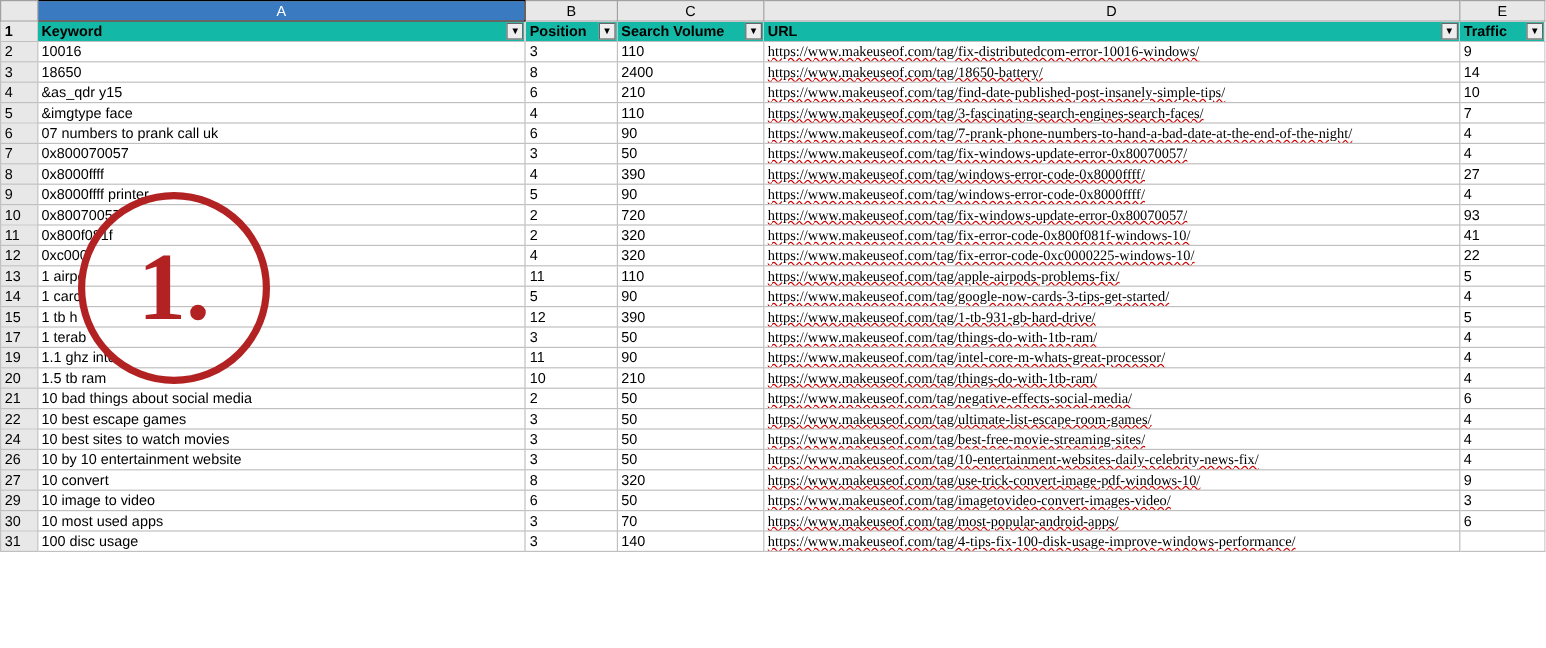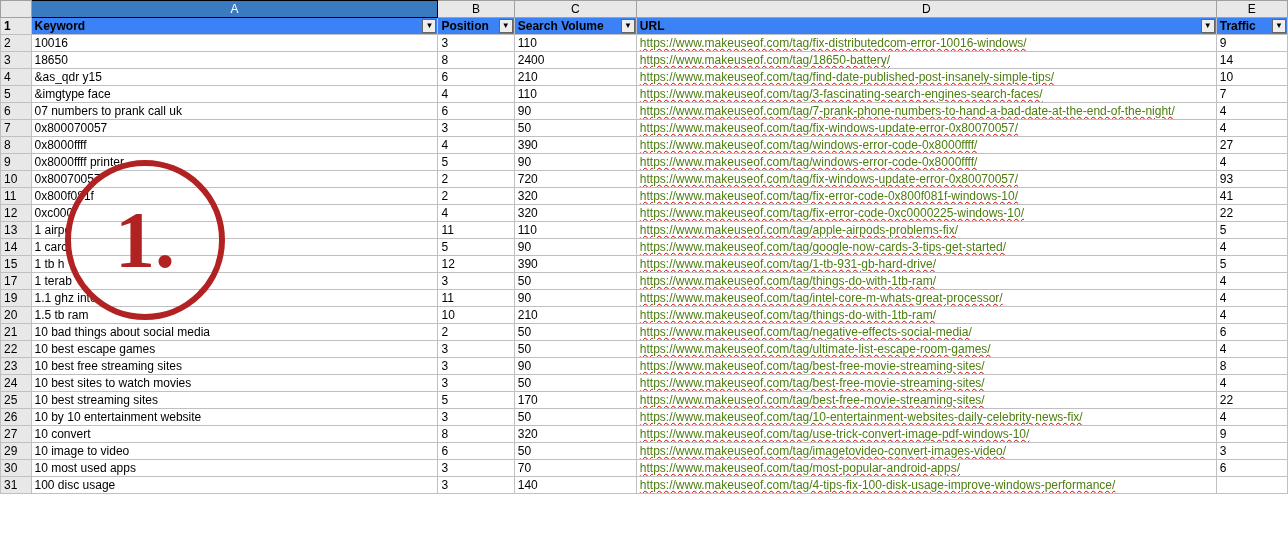--- a/index.html
+++ b/index.html
@@ -37,43 +37,44 @@
     text-align: center;
     font-weight: normal;
     border: 1px solid #a0a0a0;
   }
   .selected-col {
     background: #3a7ac0 !important;
     color: #fff;
     border: 1px solid #000 !important;
   }
   .header-row td {
-    background: #3b82f6;
+    background: #14b8a6;
     font-weight: bold;
     position: relative;
   }
   .header-row .col-rowhead { background: #e8e8e8; }
   .filter-btn {
     position: absolute;
     right: 1px; top: 1px;
     width: 14px; height: 14px;
     border: 1px solid #666;
     background: #eee;
     font-size: 8px;
     line-height: 12px;
     text-align: center;
     cursor: pointer;
   }
   .num { text-align: right; }
   .link {
-    color: #4d7c0f;
+    color: #000000;
     text-decoration: underline;
     text-decoration-color: #c00;
     text-decoration-style: wavy;
     text-decoration-thickness: 1px;
+    font-family: Liberation Serif, serif;
   }
   .annotation {
     position: absolute;
     top: 160px;
     left: 65px;
     width: 160px;
     height: 160px;
     border: 6px solid #b22222;
     border-radius: 50%;
     display: flex;
@@ -267,42 +268,26 @@
       </tr>
       <tr>
         <td class="col-rowhead">22</td>
         <td>10 best escape games</td>
         <td class="num">3</td>
         <td class="num">50</td>
         <td><span class="link">https://www.makeuseof.com/tag/ultimate-list-escape-room-games/</span></td>
         <td class="num">4</td>
       </tr>
       <tr>
-        <td class="col-rowhead">23</td>
-        <td>10 best free streaming sites</td>
-        <td class="num">3</td>
-        <td class="num">90</td>
-        <td><span class="link">https://www.makeuseof.com/tag/best-free-movie-streaming-sites/</span></td>
-        <td class="num">8</td>
-      </tr>
-      <tr>
         <td class="col-rowhead">24</td>
         <td>10 best sites to watch movies</td>
         <td class="num">3</td>
         <td class="num">50</td>
         <td><span class="link">https://www.makeuseof.com/tag/best-free-movie-streaming-sites/</span></td>
         <td class="num">4</td>
-      </tr>
-      <tr>
-        <td class="col-rowhead">25</td>
-        <td>10 best streaming sites</td>
-        <td class="num">5</td>
-        <td class="num">170</td>
-        <td><span class="link">https://www.makeuseof.com/tag/best-free-movie-streaming-sites/</span></td>
-        <td class="num">22</td>
       </tr>
       <tr>
         <td class="col-rowhead">26</td>
         <td>10 by 10 entertainment website</td>
         <td class="num">3</td>
         <td class="num">50</td>
         <td><span class="link">https://www.makeuseof.com/tag/10-entertainment-websites-daily-celebrity-news-fix/</span></td>
         <td class="num">4</td>
       </tr>
       <tr>

